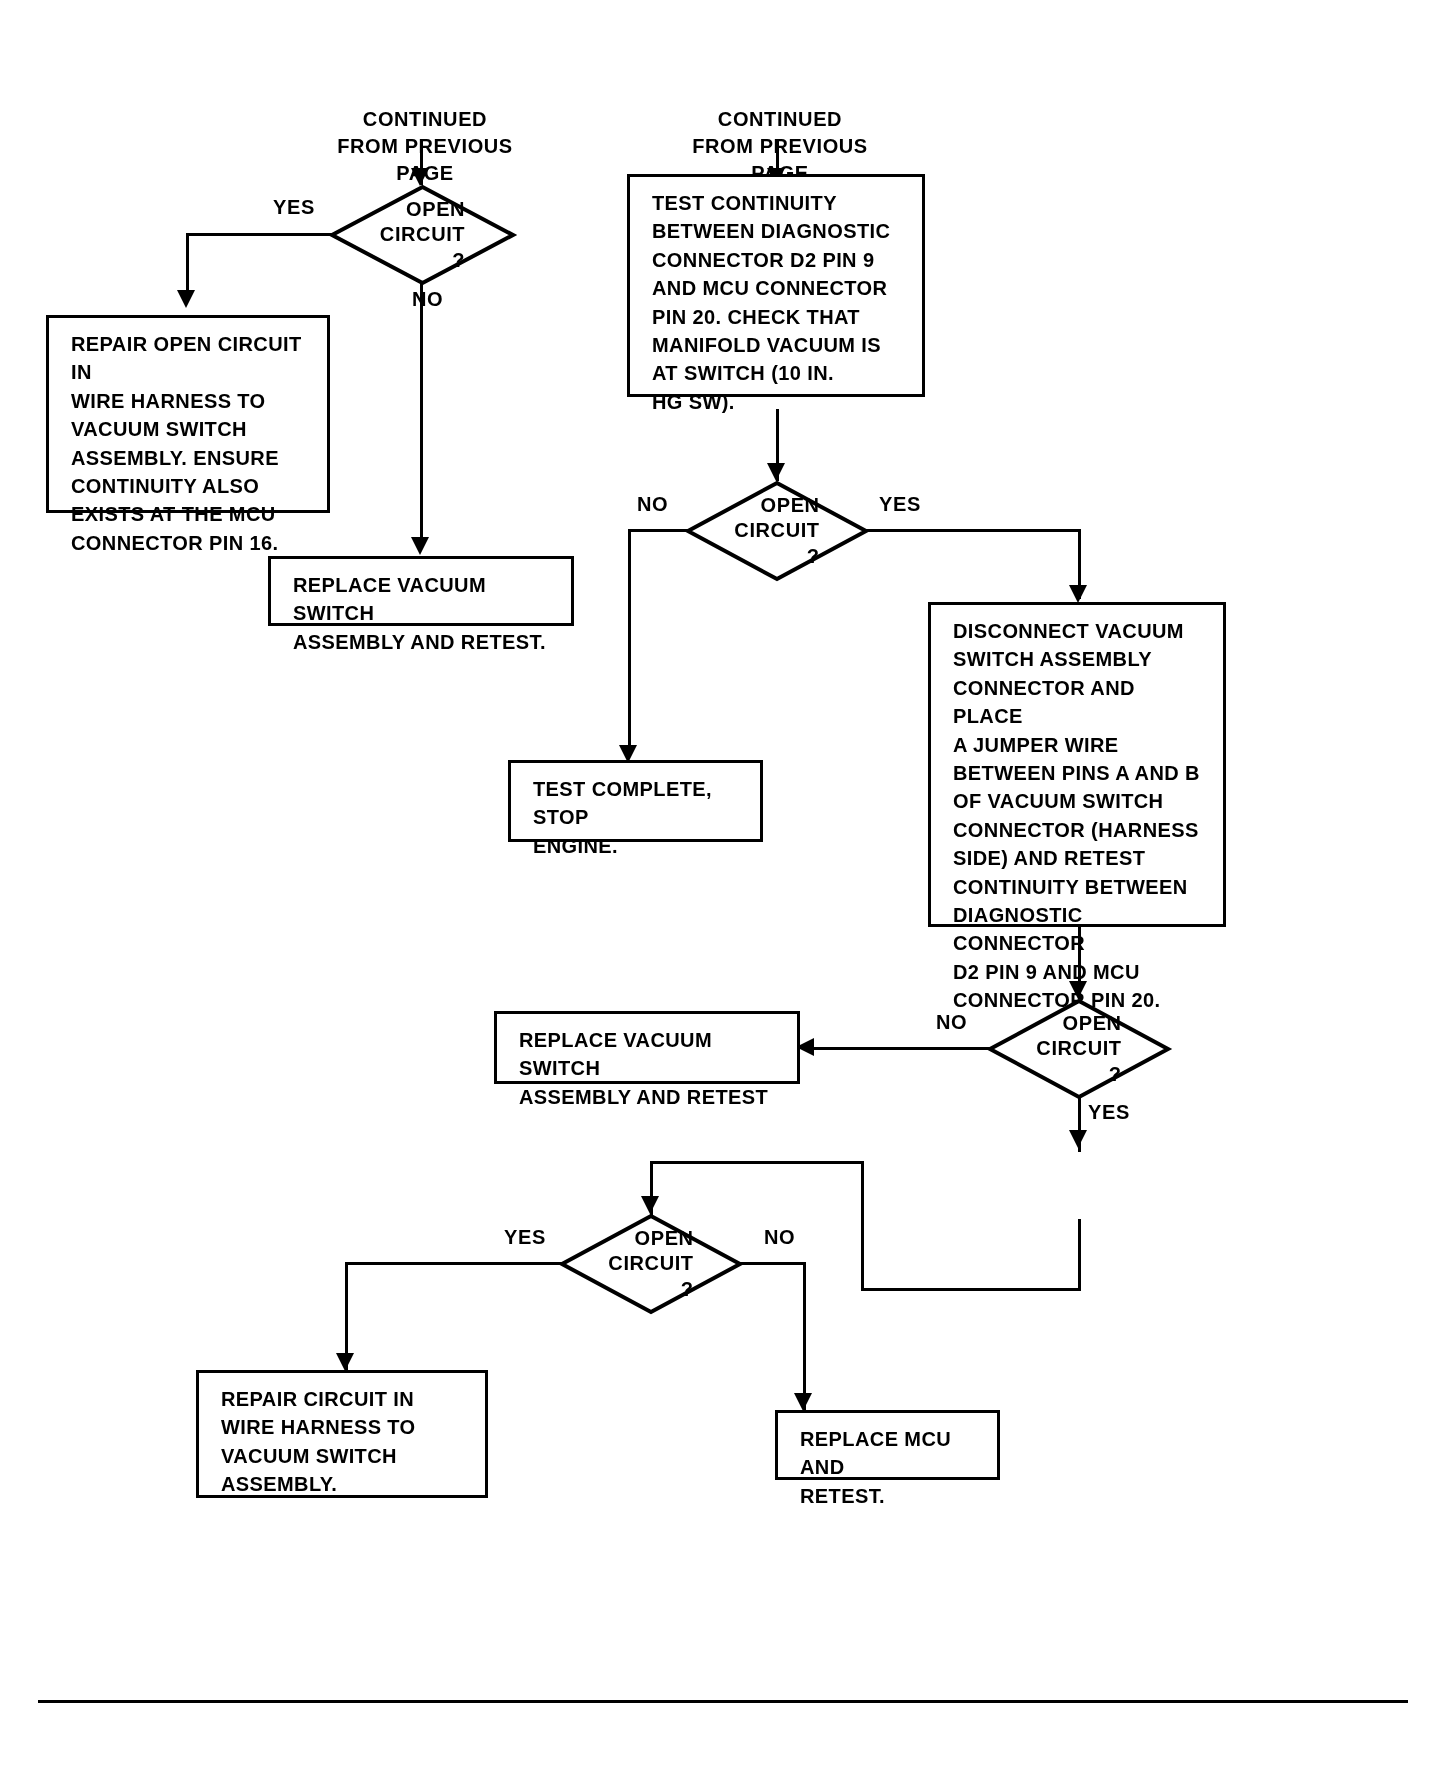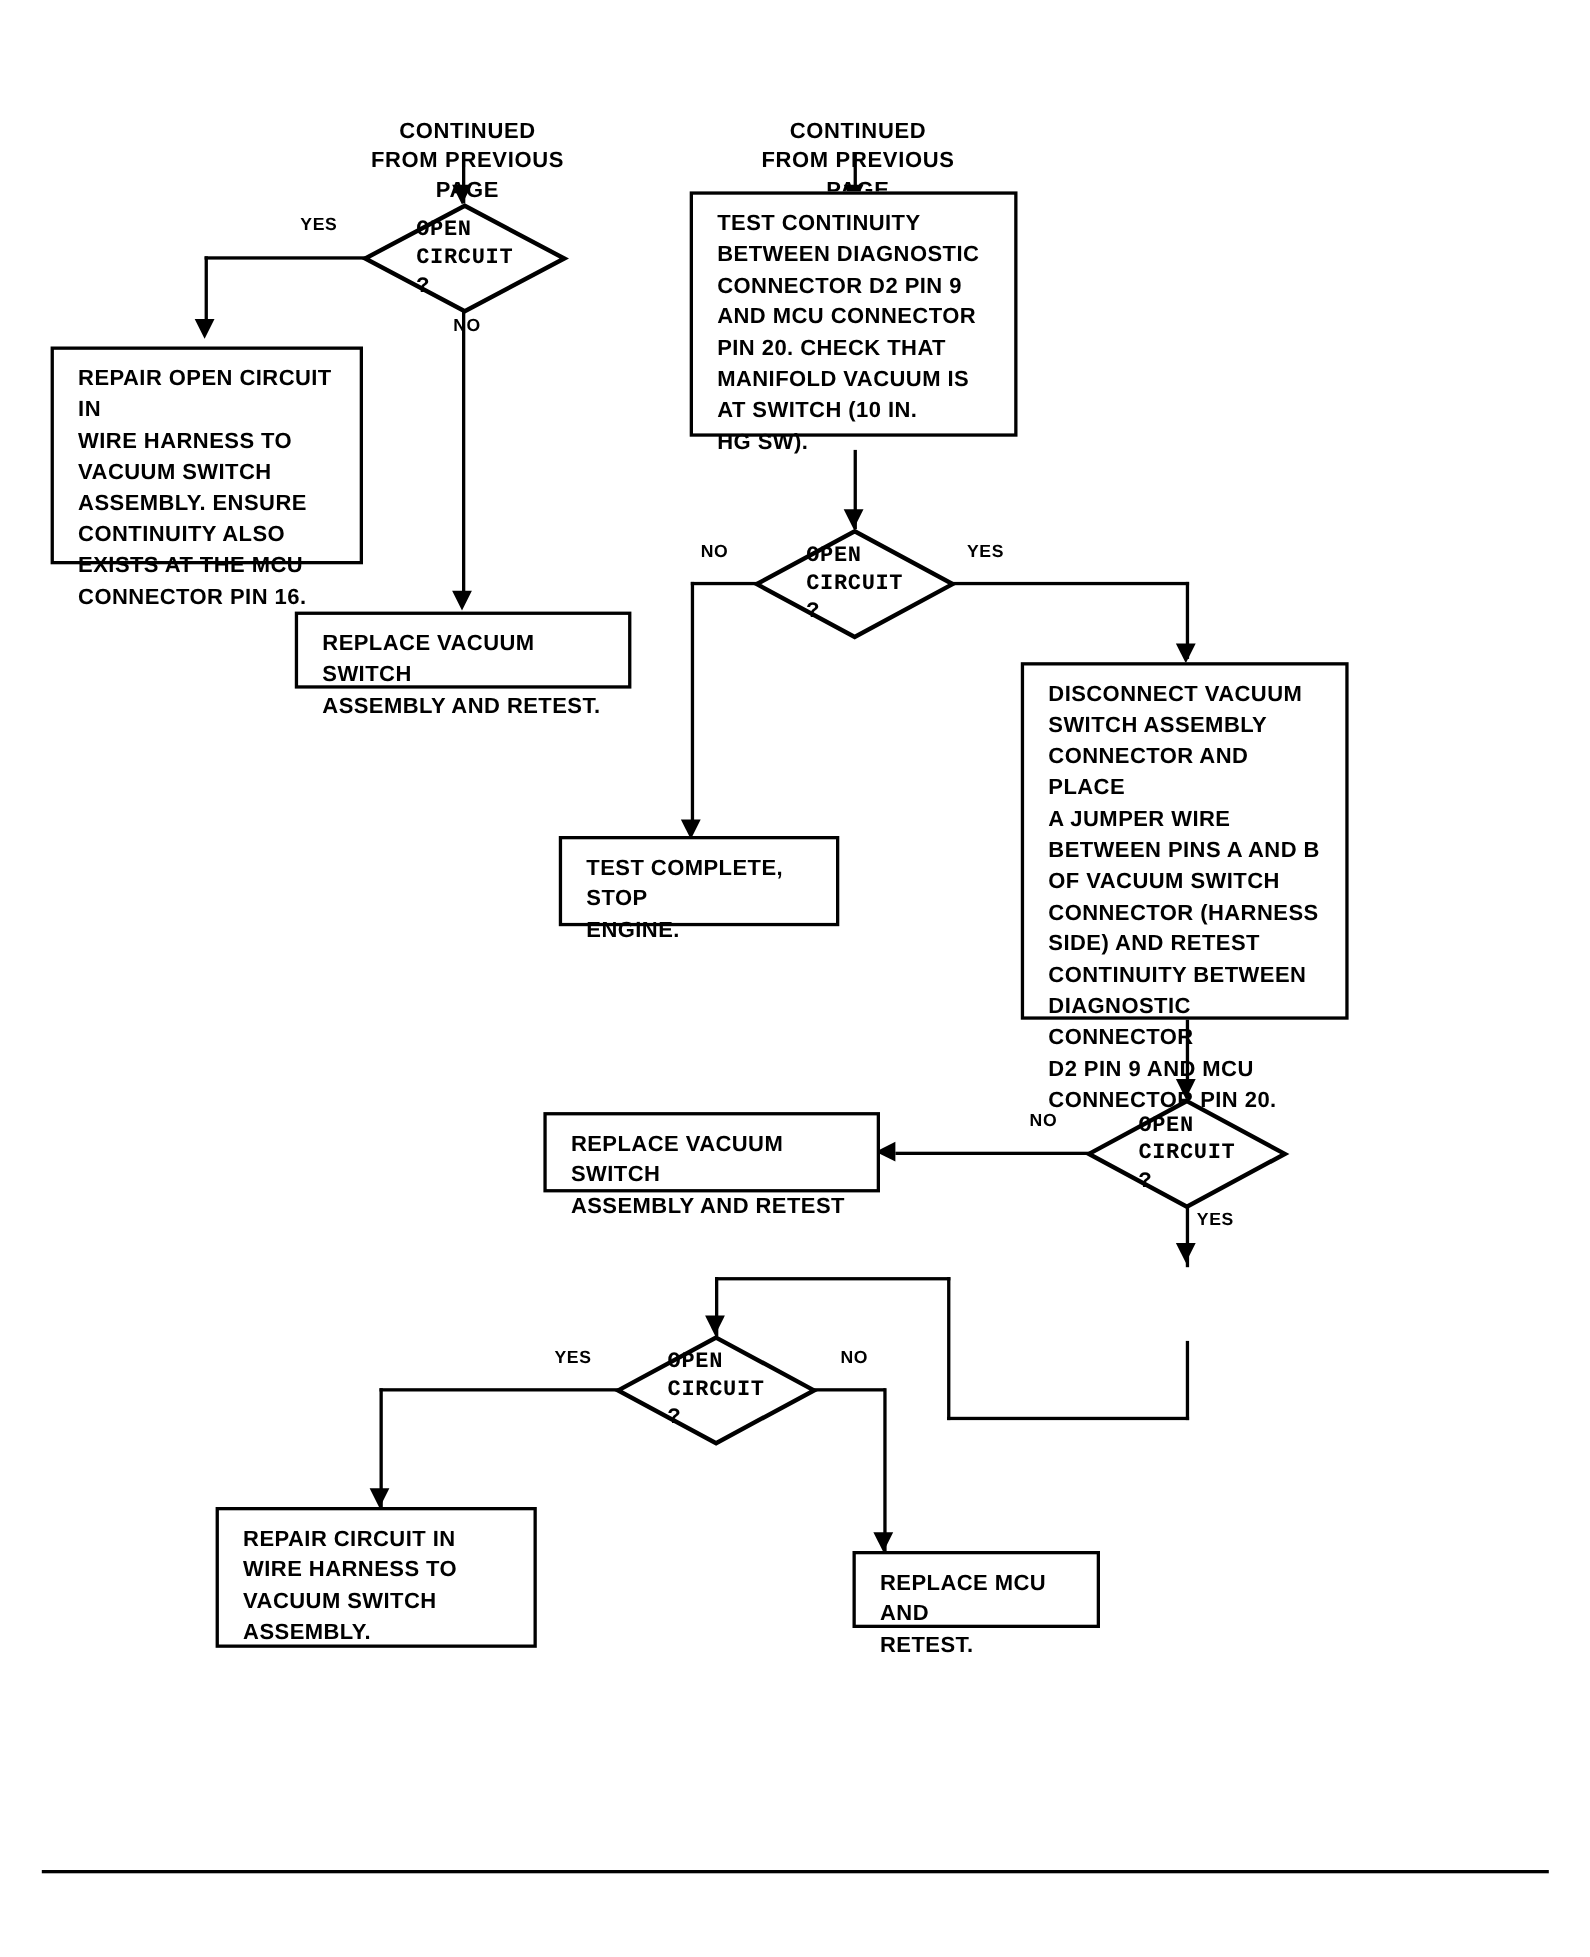--- a/index.html
+++ b/index.html
@@ -12,21 +12,21 @@
     width: 1445px;
     height: 1779px;
     background: #ffffff;
     font-family: "Liberation Sans", sans-serif;
     color: #000000;
     overflow: hidden;
   }
   
   .connector-label {
     position: absolute;
-    font-size: 16px;
+    font-size: 20px;
     font-weight: 700;
     letter-spacing: 0.6px;
     white-space: nowrap;
     line-height: 1.1;
   }
   .terminator {
     position: absolute;
     text-align: center;
     font-size: 20px;
     font-weight: 700;
@@ -68,23 +68,22 @@
     height: 100%;
     display: flex;
     flex-direction: column;
     align-items: center;
     justify-content: center;
     font-size: 20px;
     font-weight: 700;
     letter-spacing: 0.6px;
     line-height: 1.28;
     white-space: pre-line;
-    text-align: left;
+    text-align: right;
     pointer-events: none;
-    font-family: Liberation Mono, monospace;
   }
   
   .ln-h {
     position: absolute;
     height: 0;
     border-top: 3px solid #000;
   }
   .ln-v {
     position: absolute;
     width: 0;

